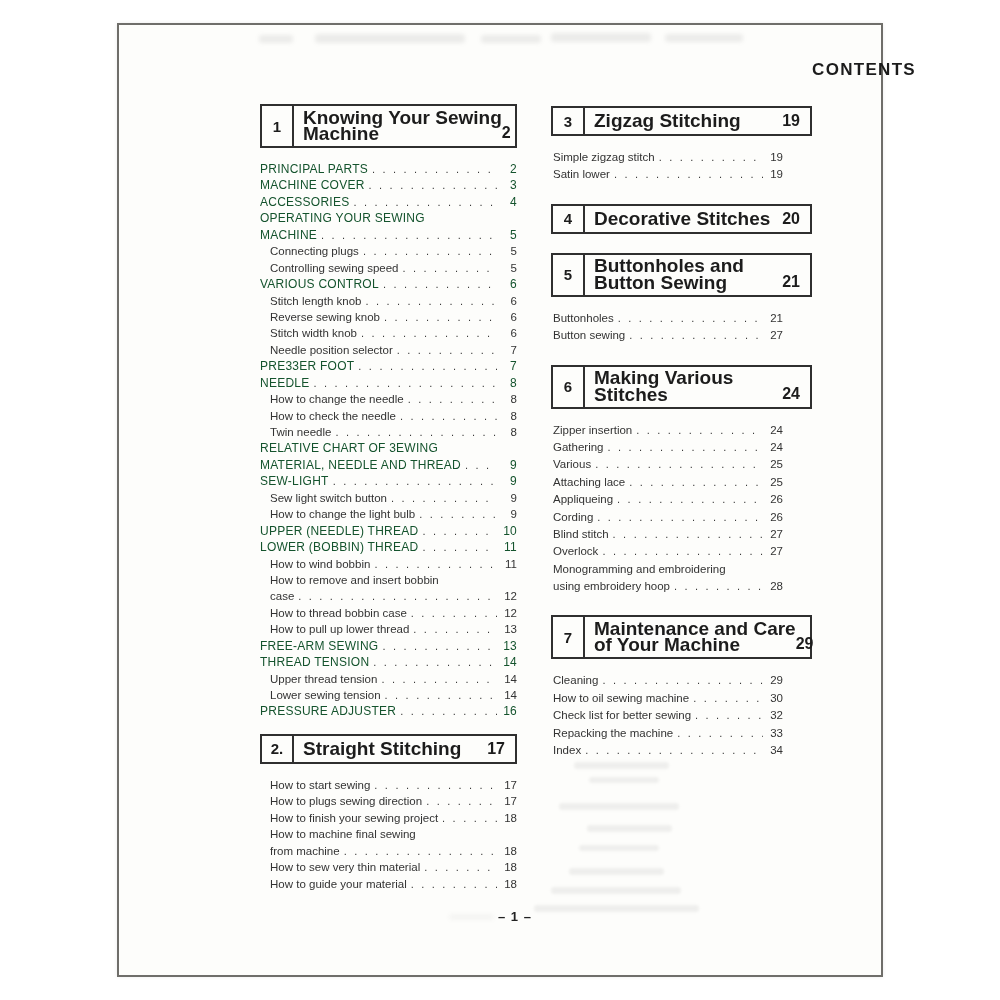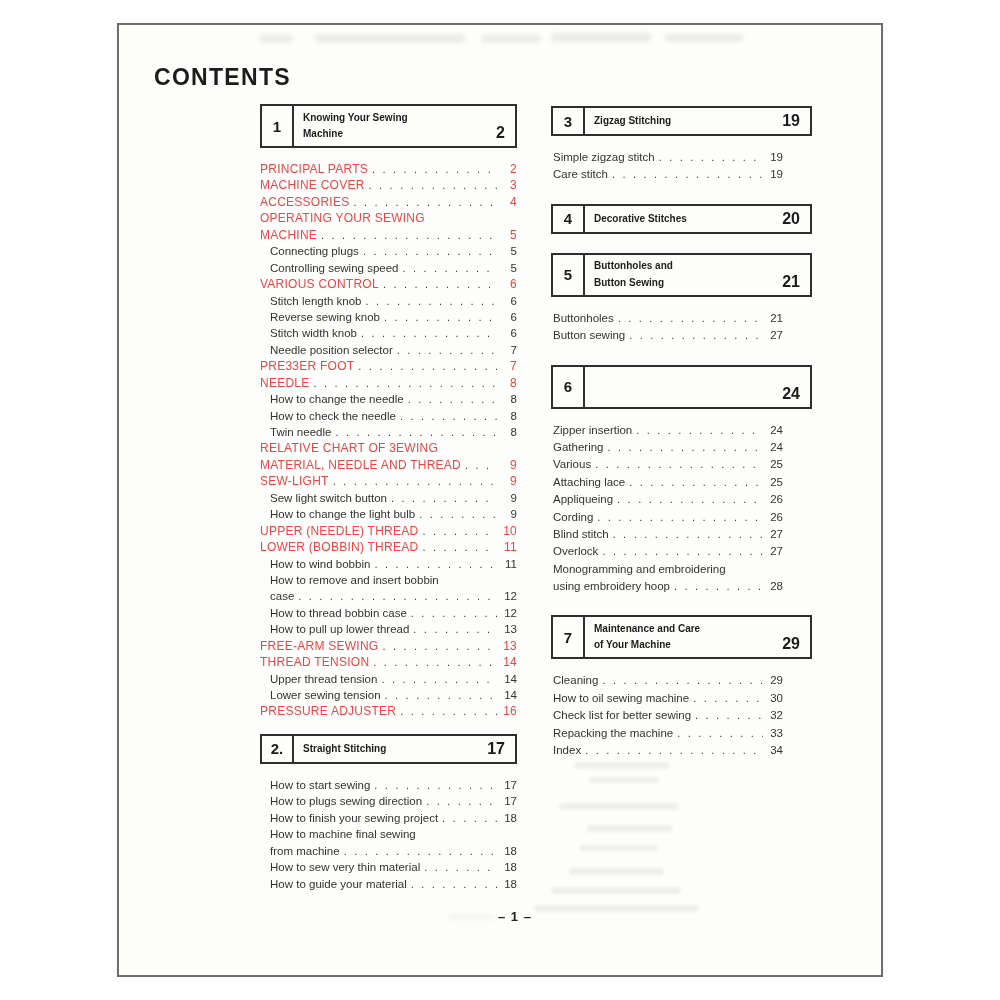--- a/index.html
+++ b/index.html
@@ -10,57 +10,57 @@
     color:#2e2e2e;
   }
   
   .sheet{
     position:absolute;left:117px;top:23px;width:762px;height:950px;
     border:2px solid #6f6e6a;
     background:#fdfdfb;
     box-shadow:0 0 4px rgba(0,0,0,0.08);
   }
   .contents-title{
-    position:absolute;left:0;right:0;top:24px;text-align:left;
+    position:absolute;left:0;right:0;top:24px;text-align:right;
     transform:translateX(35px);
-    font-size:23px;font-weight:bold;letter-spacing:1.3px;color:#1c1c1c;
+    font-size:17px;font-weight:bold;letter-spacing:1.3px;color:#1c1c1c;
   }
   .toc-col{position:absolute;}
   .col-left{left:141px;top:79px;width:257px;}
   .col-right{left:432px;top:81px;width:261px;}
 
   
   .sec-box{
     display:flex;align-items:stretch;box-sizing:border-box;
     border:2px solid #2f2f2f;background:#fdfdfb;
     width:100%;height:30px;color:#1c1c1c;
   }
   .sec-box.two{height:44px;}
   .sec-num{
     flex:none;min-width:26px;display:flex;align-items:center;justify-content:center;
     border-right:2px solid #2f2f2f;font-weight:bold;font-size:15px;padding:0 2px;
   }
   .sec-title{
     display:flex;flex-direction:column;justify-content:center;
-    padding-left:9px;font-weight:bold;font-size:10px;line-height:16.5px;white-space:nowrap;
+    padding-left:9px;font-weight:bold;font-size:19px;line-height:16.5px;white-space:nowrap;
   }
   .sec-page{
     margin-left:auto;display:flex;align-items:center;
     padding-right:10px;font-weight:bold;font-size:16px;
   }
   .sec-box.two .sec-page{align-items:flex-end;padding-bottom:4px;}
 
   
   .toc-row{
     display:flex;align-items:baseline;box-sizing:border-box;
     width:100%;white-space:nowrap;
   }
   .col-left .toc-row{height:16.45px;line-height:16.45px;}
   .col-right .toc-row{height:17.4px;line-height:17.4px;width:232px;}
-  .toc-row.caps{font-size:12px;letter-spacing:0.25px;color:#ef4444;}
+  .toc-row.caps{font-size:12px;letter-spacing:0.25px;color:#14532d;}
   .toc-row.sub{font-size:11.5px;color:#333;}
   .col-left .toc-row.sub{padding-left:10px;}
   .col-right .toc-row.sub{padding-left:2px;}
   .lab{flex:none;}
   .dots{
     flex:1;overflow:hidden;white-space:nowrap;margin:0 4px;
     font-size:11px;letter-spacing:2.2px;color:#3a3a3a;
   }
   .dots::after{content:". . . . . . . . . . . . . . . . . . . . . . . . . . . . . . . . . . . . . . . .";}
   .pg{flex:none;min-width:16px;text-align:right;}
@@ -317,21 +317,21 @@
           <div>Zigzag Stitching</div>
         </div>
         <div class="sec-page">19</div>
       </div>
       <div class="toc-row sub">
         <span class="lab">Simple zigzag stitch</span>
         <span class="dots"></span>
         <span class="pg">19</span>
       </div>
       <div class="toc-row sub">
-        <span class="lab">Care stitch</span>
+        <span class="lab">Satin lower</span>
         <span class="dots"></span>
         <span class="pg">19</span>
       </div>
       <div class="sec-box">
         <div class="sec-num">4</div>
         <div class="sec-title">
           <div>Decorative Stitches</div>
         </div>
         <div class="sec-page">20</div>
       </div>
@@ -348,20 +348,24 @@
         <span class="dots"></span>
         <span class="pg">21</span>
       </div>
       <div class="toc-row sub">
         <span class="lab">Button sewing</span>
         <span class="dots"></span>
         <span class="pg">27</span>
       </div>
       <div class="sec-box two">
         <div class="sec-num">6</div>
+        <div class="sec-title">
+          <div>Making Various</div>
+          <div>Stitches</div>
+        </div>
         <div class="sec-page">24</div>
       </div>
       <div class="toc-row sub">
         <span class="lab">Zipper insertion</span>
         <span class="dots"></span>
         <span class="pg">24</span>
       </div>
       <div class="toc-row sub">
         <span class="lab">Gathering</span>
         <span class="dots"></span>

